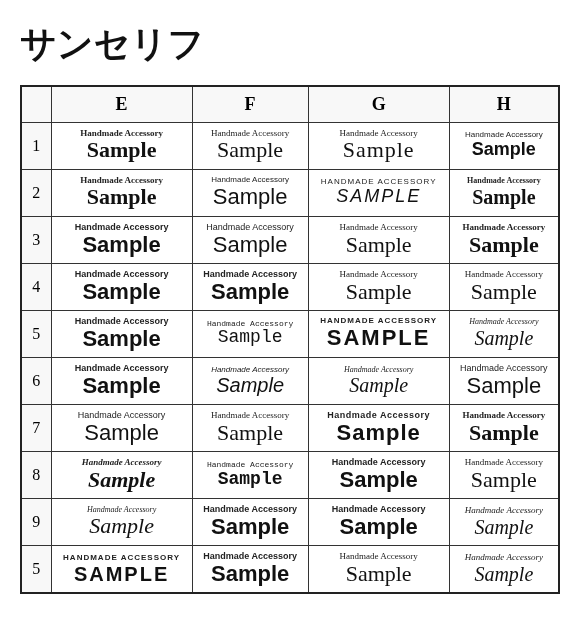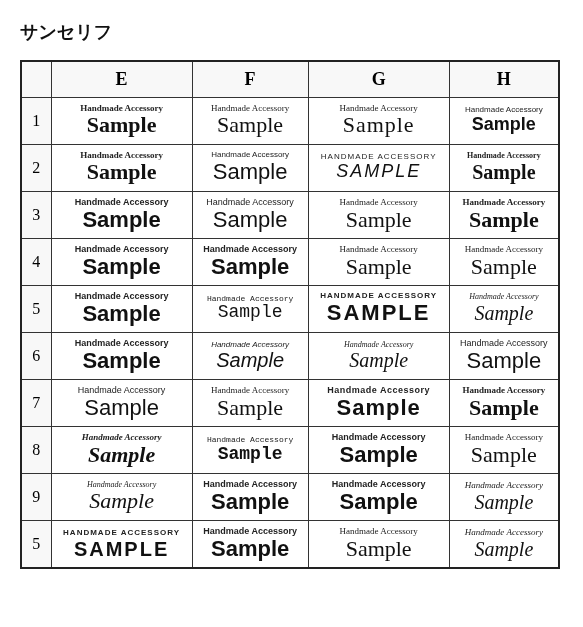--- a/index.html
+++ b/index.html
@@ -4,21 +4,21 @@
   <style>
     * { margin: 0; padding: 0; box-sizing: border-box; }
     body {
       background: #fff;
       font-family: sans-serif;
       width: 583px;
       min-height: 627px;
       padding: 20px;
     }
     .page-title {
-      font-size: 18px;
+      font-size: 36px;
       font-family: sans-serif;
       margin-bottom: 16px;
       color: #111;
     }
     .grid-table {
       border-collapse: collapse;
       width: 540px;
       border: 2px solid #222;
     }
     .grid-table th, .grid-table td {

